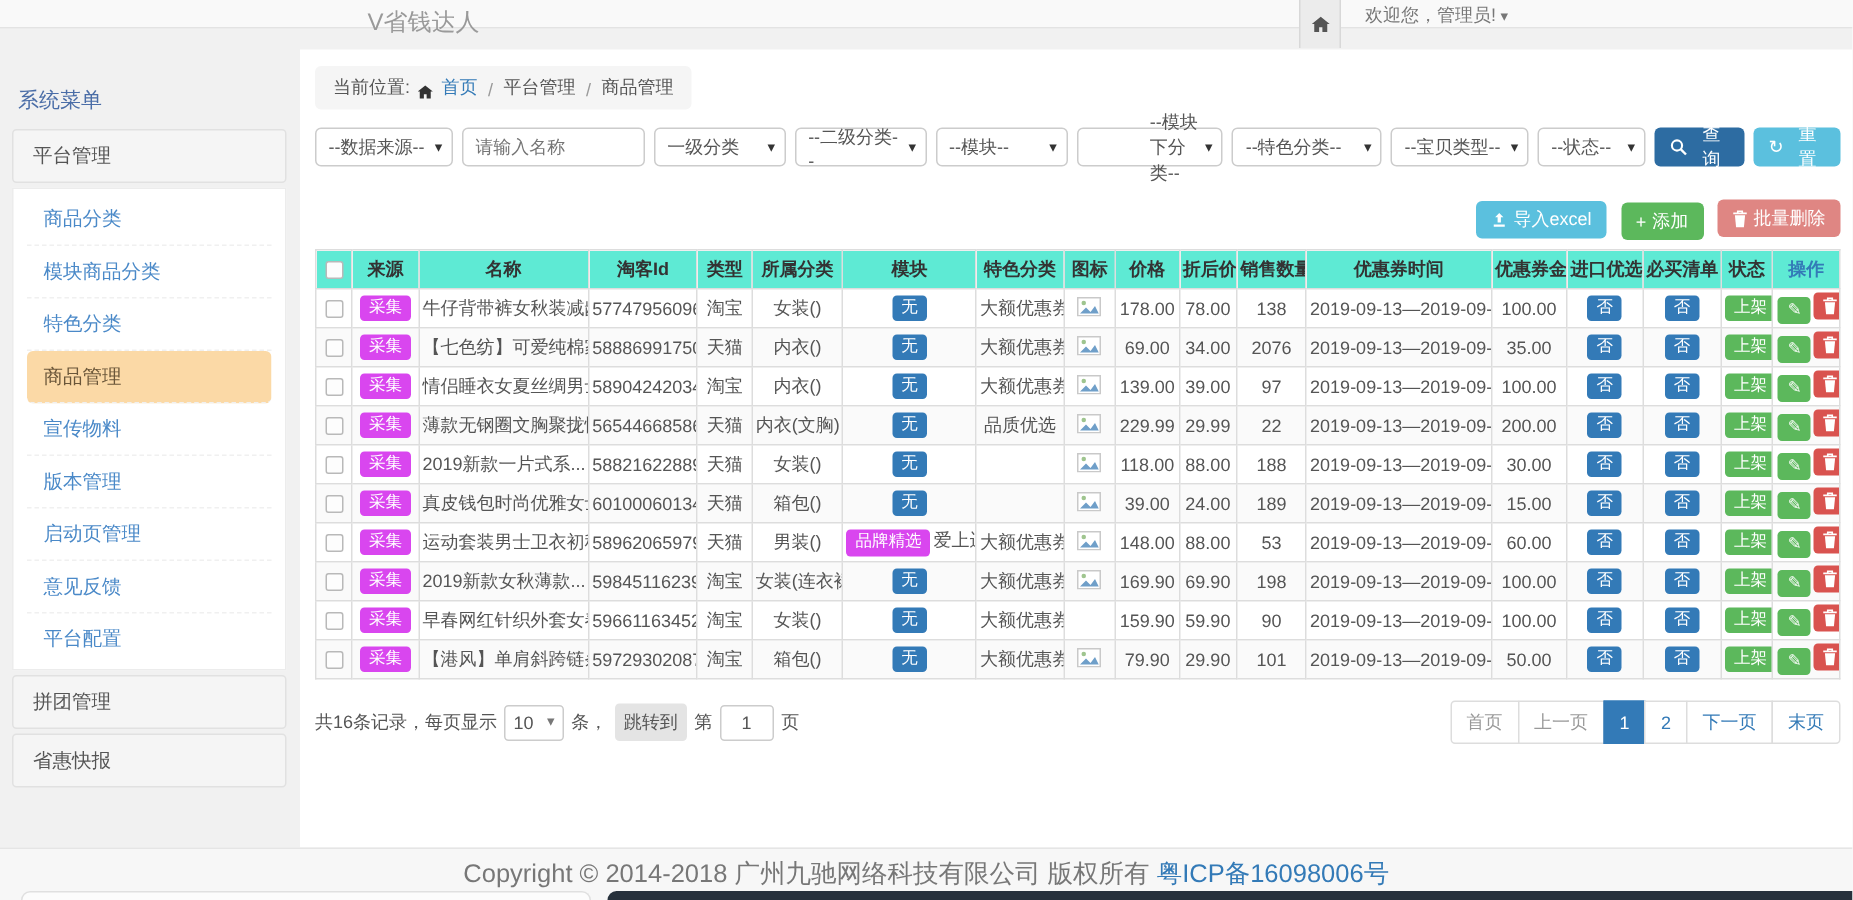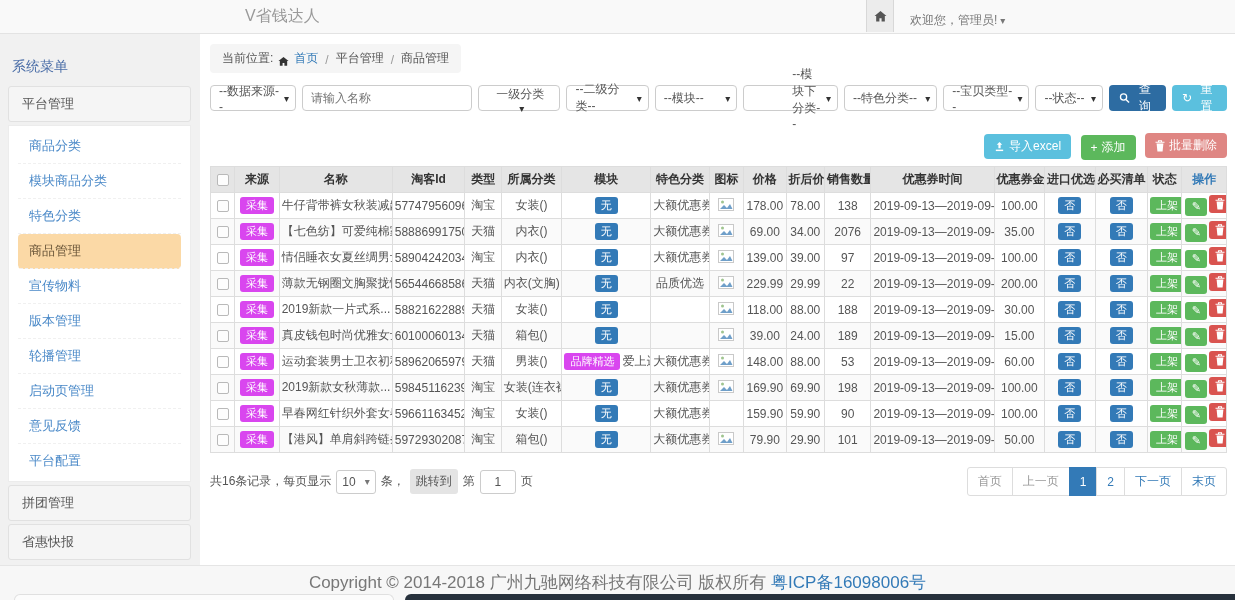--- a/index.html
+++ b/index.html
@@ -1,25 +1,25 @@
 <!DOCTYPE html>
 <html><head>
 <meta charset="utf-8">
 <style>
   *{box-sizing:border-box;margin:0;padding:0}
   body{width:1235px;height:600px;position:relative;overflow:hidden;
        font-family:"Liberation Sans","DejaVu Sans",sans-serif;background:#f1f1f1}
   
-  .header{position:absolute;top:0;left:0;right:0;height:34px;background:#f9f9f9;
+  .header{position:absolute;top:0;left:0;right:0;height:19px;background:#f9f9f9;
           border-bottom:1px solid #e3e3e3;z-index:4}
   .header-title{position:absolute;left:245px;top:0;line-height:32px;font-size:16px;color:#9a9a9a}
   .header-right{position:absolute;left:866px;top:0;height:32px;display:flex;align-items:stretch}
   .home-box{width:28px;background:#ececec;border-left:1px solid #d8d8d8;border-right:1px solid #d8d8d8;
             display:flex;align-items:center;justify-content:center;cursor:pointer}
-  .welcome{line-height:40px;padding-left:16px;font-size:12px;color:#777;cursor:pointer}
+  .welcome{line-height:20px;padding-left:16px;font-size:12px;color:#777;cursor:pointer}
   .caret{font-size:10px;color:#777;margin-left:3px}
   .content-bg{position:absolute;left:200px;top:33px;right:0;bottom:35px;background:#fff}
   
   .sidebar{position:absolute;left:8px;top:50px;width:183px;z-index:1}
   .sidebar-title{color:#4a6da7;font-weight:normal;font-size:14px;padding:8px 4px 10px}
   .section{background:#f5f5f5;border:1px solid #e1e1e1;border-radius:3px;margin-bottom:3px;
            padding:8px 13px;font-size:13px;color:#555;cursor:pointer}
   .submenu{background:#fff;border:1px solid #ececec;padding:3px 9px;margin-bottom:3px}
   .subitem{color:#4a89c8;font-size:13px;padding:8px 11px;border-bottom:1px dashed #f0f0f0;cursor:pointer}
   .subitem:last-child{border-bottom:none}
@@ -27,36 +27,36 @@
   
   .main{position:absolute;left:210px;top:44px;width:1017px}
   .breadcrumb{display:inline-flex;align-items:flex-end;gap:5px;background:#f5f5f5;border-radius:4px;
               padding:6px 12px;font-size:12px;color:#555}
   .breadcrumb .link{color:#337ab7;cursor:pointer}
   .breadcrumb .sep{color:#999;margin:0 2px}
   .filters{display:flex;gap:6px;margin-top:12px;align-items:center}
   .select{height:26px;border:1px solid #ccc;border-radius:4px;background:#fff;display:flex;
           align-items:center;justify-content:space-between;padding:0 6px 0 8px;font-size:12px;color:#555;cursor:pointer}
   .select .caret{color:#333}
-  .text-input{height:26px;width:170px;border:1px solid #ccc;border-radius:4px;padding:0 8px;
+  .text-input{height:26px;width:122px;border:1px solid #ccc;border-radius:4px;padding:0 8px;
               font-size:12px;color:#555;font-family:inherit}
   .btn{height:26px;border:none;border-radius:4px;font-size:12px;color:#fff;display:inline-flex;
        align-items:center;gap:4px;padding:0 10px;cursor:pointer;font-family:inherit}
   .btn .i{font-size:12px;line-height:1}
   .btn.primary{background:#2d6ca2}
   .btn.info{background:#5bc0de}
   .btn.success{background:#5cb85c}
   .btn.danger-soft{background:#df8683}
   .actions{margin-top:22px;text-align:right}
   .actions .btn{margin-left:5px;height:25px}
   
   table{width:1017px;border-collapse:collapse;table-layout:fixed;margin-top:6px;font-size:12px;
         color:#555;background:#fff}
   th,td{border:1px solid #ddd;height:26px;text-align:center;padding:1px 2px;overflow:hidden;white-space:nowrap}
-  th{color:#333;font-weight:bold;background:#e5e5e5;font-size:12px}
+  th{color:#333;font-weight:bold;background:#5eead4;font-size:12px}
   th.op-head{color:#337ab7}
   tbody tr:nth-child(even){background:#fafafa}
   .badge{display:inline-block;border-radius:3px;color:#fff;font-size:11px;padding:2px 6px;line-height:1.2}
   .badge.orange{background:#d946ef}
   .badge.blue{background:#337ab7}
   .badge.green{background:#5cb85c}
   .module-text{margin-left:2px;color:#555}
   .cb{display:inline-block;width:12px;height:12px;border:1px solid #b9b9b9;border-radius:2px;
       background:#fdfdfd;vertical-align:middle;cursor:pointer}
   .op-btn{display:inline-flex;align-items:center;justify-content:center;width:22px;height:18px;
@@ -109,21 +109,20 @@
   <div class="sidebar-title">系统菜单</div>
   <div>
       <div class="section">平台管理</div>
       <div class="submenu">
         <div class="subitem">商品分类</div>
         <div class="subitem">模块商品分类</div>
         <div class="subitem">特色分类</div>
         <div class="subitem active">商品管理</div>
         <div class="subitem">宣传物料</div>
         <div class="subitem">版本管理</div>
-        <div class="subitem">轮播管理</div>
         <div class="subitem">启动页管理</div>
         <div class="subitem">意见反馈</div>
         <div class="subitem">平台配置</div>
       </div>
       <div class="section">拼团管理</div>
       <div class="section">省惠快报</div>
     </div>
 </div>
 
 <div class="main">
@@ -137,21 +136,21 @@
     <span class="sep">/</span>
     <span>平台管理</span>
     <span class="sep">/</span>
     <span>商品管理</span>
   </div>
 
   <div class="filters">
     <div id="filter-slots" style="display:contents"><div class="select" style="width: 92px;">
           <span>--数据来源--</span>
           <span class="caret">▾</span>
-        </div><input class="text-input" placeholder="请输入名称" style=""><div class="select" style="width: 88px; flex-direction: column;">
+        </div><input class="text-input" placeholder="请输入名称" style=""><div class="select" style="width: 88px;">
           <span>一级分类</span>
           <span class="caret">▾</span>
         </div><div class="select" style="width: 88px;">
           <span>--二级分类--</span>
           <span class="caret">▾</span>
         </div><div class="select" style="width: 88px;">
           <span>--模块--</span>
           <span class="caret">▾</span>
         </div><div class="select" style="width: 98px; padding-left: 48px;">
           <span>--模块下分类--</span>

